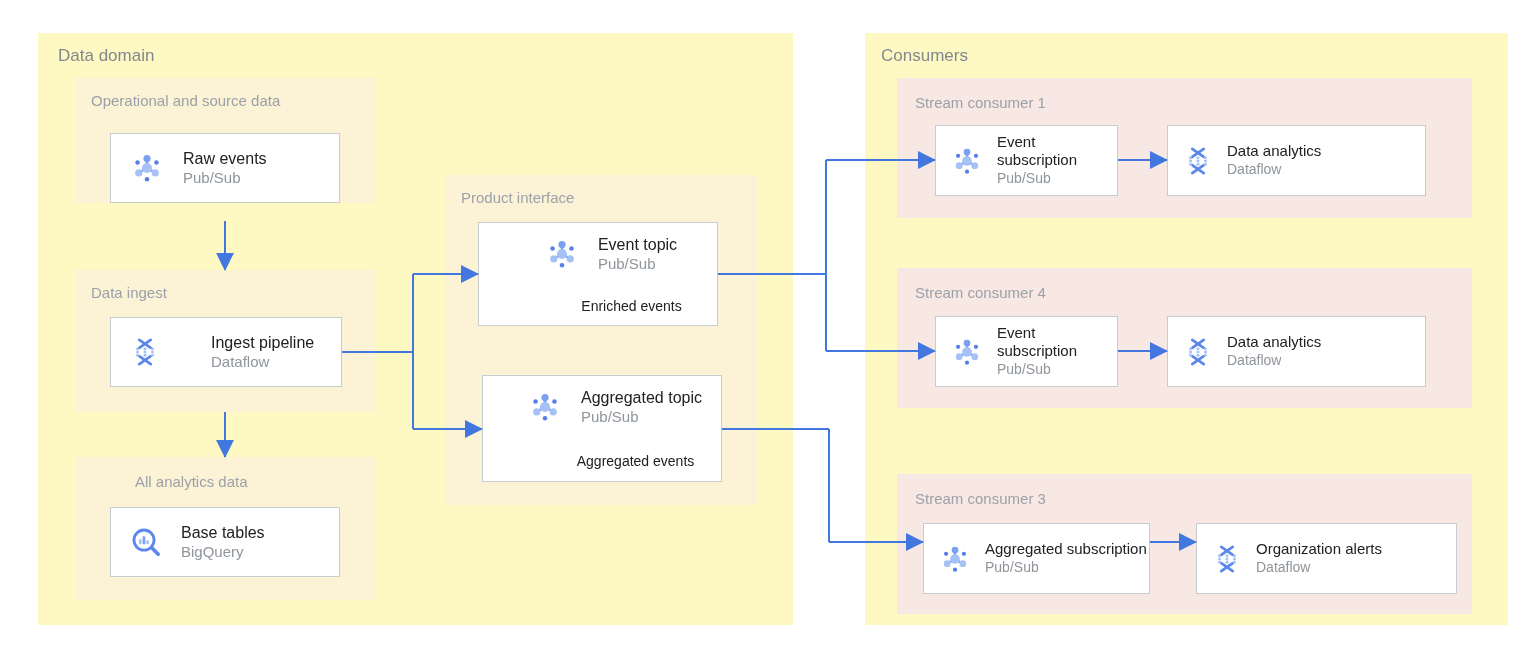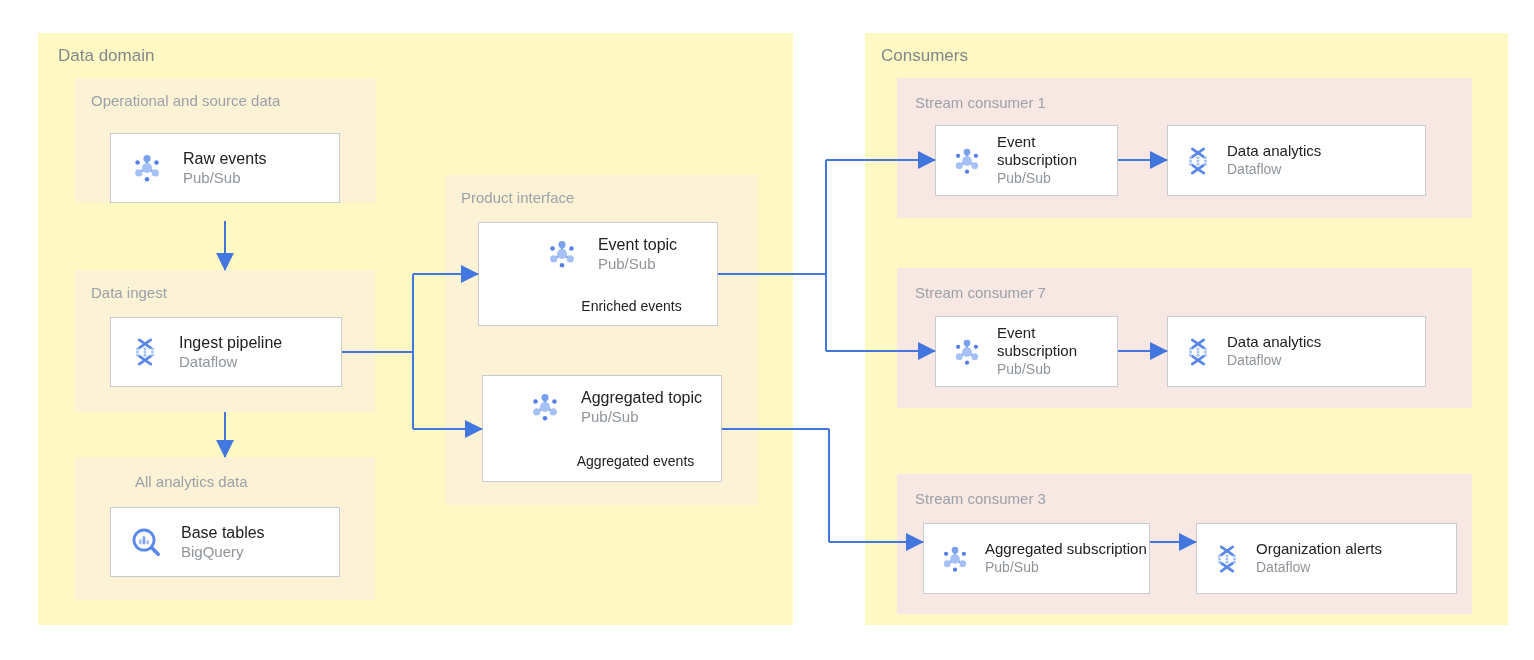--- a/index.html
+++ b/index.html
@@ -69,21 +69,21 @@
         </span>
         <span class="texts">
           <span class="title">Raw events</span>
           <span class="sub">Pub/Sub</span>
         </span>
       </div>
     </div>
 
     <div class="group" style="left:37px;top:237px;width:300px;height:142px;">
       <div class="group-label">Data ingest</div>
-      <div class="card" style="left:35px;top:47px;width:232px;height:70px;">
+      <div class="card" style="left:35px;top:47px;width:232px;height:70px;gap:32px;">
         <span class="icon">
           <svg width="32" height="32" viewBox="0 0 24 24">
             <g stroke="#5b87ea" stroke-width="2" stroke-linecap="round">
               <line x1="7.7" y1="2.9" x2="16.3" y2="8.9"></line>
               <line x1="16.3" y1="2.9" x2="7.7" y2="8.9"></line>
               <line x1="7.7" y1="15.1" x2="16.3" y2="21.1"></line>
               <line x1="16.3" y1="15.1" x2="7.7" y2="21.1"></line>
             </g>
             <g fill="#a5c1f6">
               <circle cx="6.4" cy="9.6" r="1.15"></circle>
@@ -235,21 +235,21 @@
           </svg>
         </span>
         <span class="texts">
           <span class="title">Data analytics</span>
           <span class="sub">Dataflow</span>
         </span>
       </div>
     </div>
 
     <div class="group pink" style="left:32px;top:235px;width:575px;height:140px;">
-      <div class="group-label">Stream consumer 7</div>
+      <div class="group-label">Stream consumer 4</div>
       <div class="card sm" style="left:38px;top:48px;width:183px;height:71px;">
         <span class="icon">
           <svg width="34" height="34" viewBox="0 0 24 24">
             <g stroke="#7aa2f0" stroke-width="1.7">
               <line x1="12" y1="12" x2="12" y2="6"></line>
               <line x1="12" y1="12" x2="6.9" y2="15"></line>
               <line x1="12" y1="12" x2="17.1" y2="15"></line>
             </g>
             <circle cx="12" cy="12" r="3.4" fill="#a5c1f6"></circle>
             <circle cx="12" cy="5.7" r="2.4" fill="#79a1f0"></circle>

